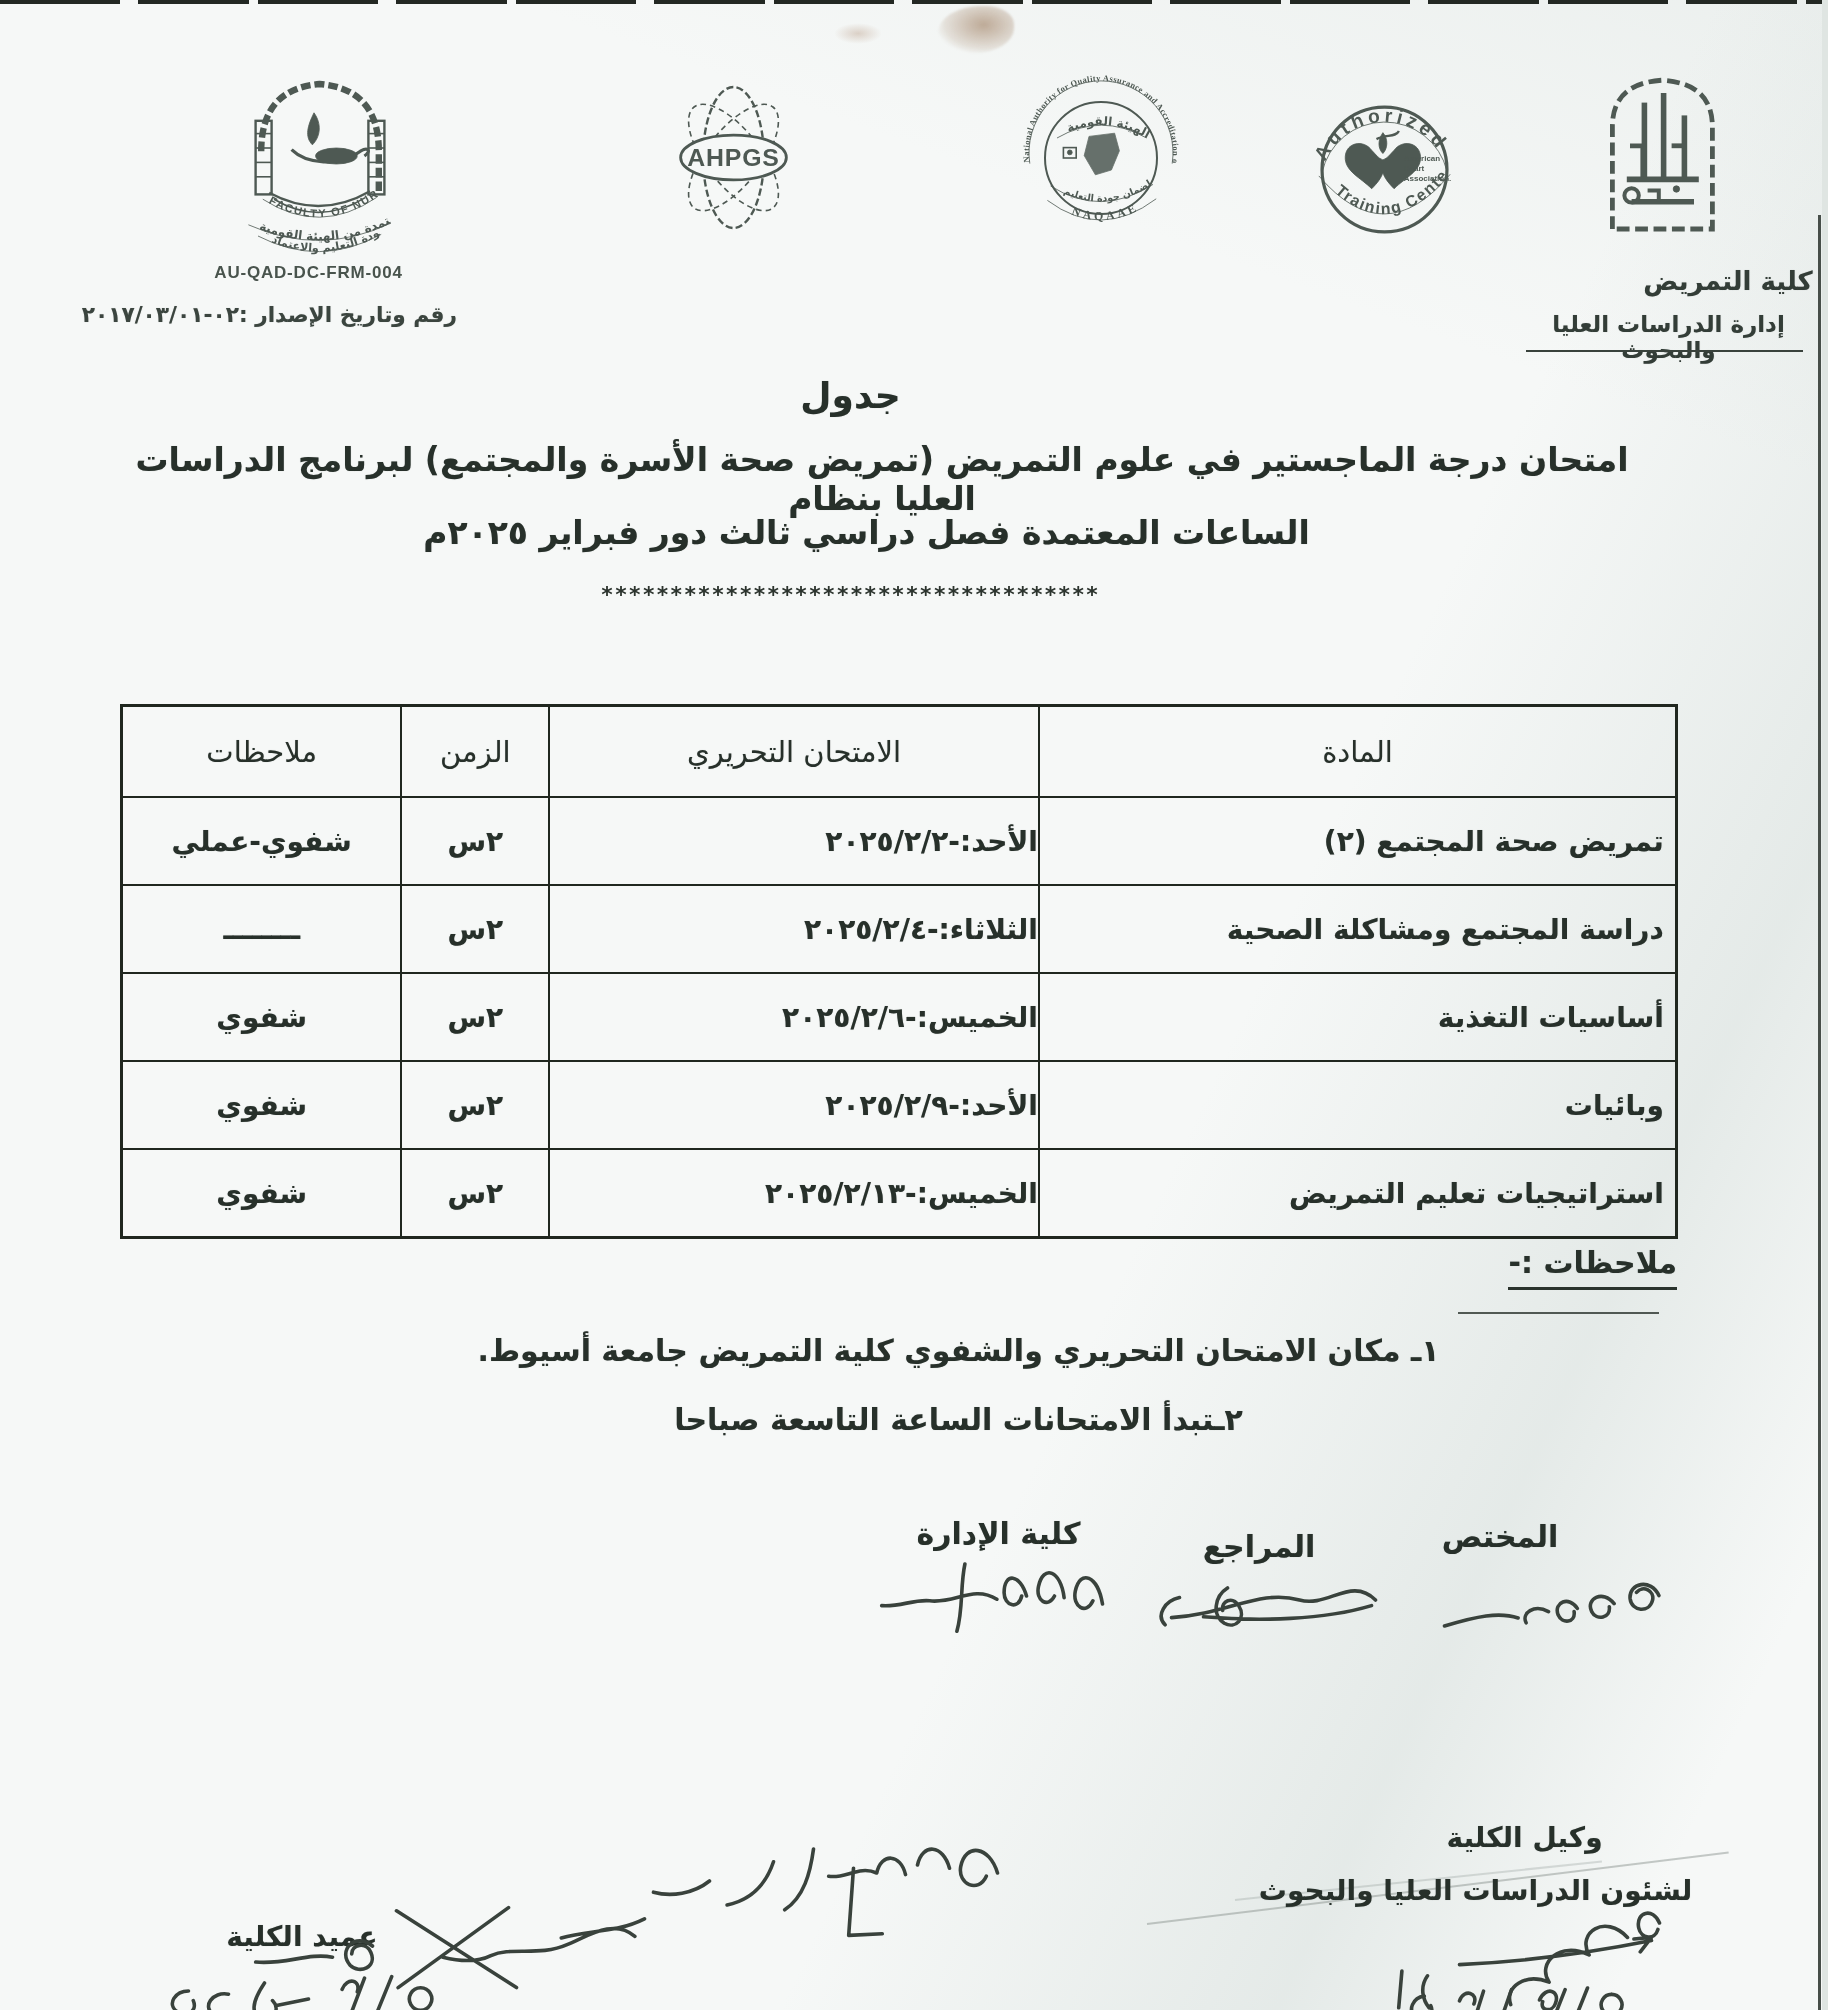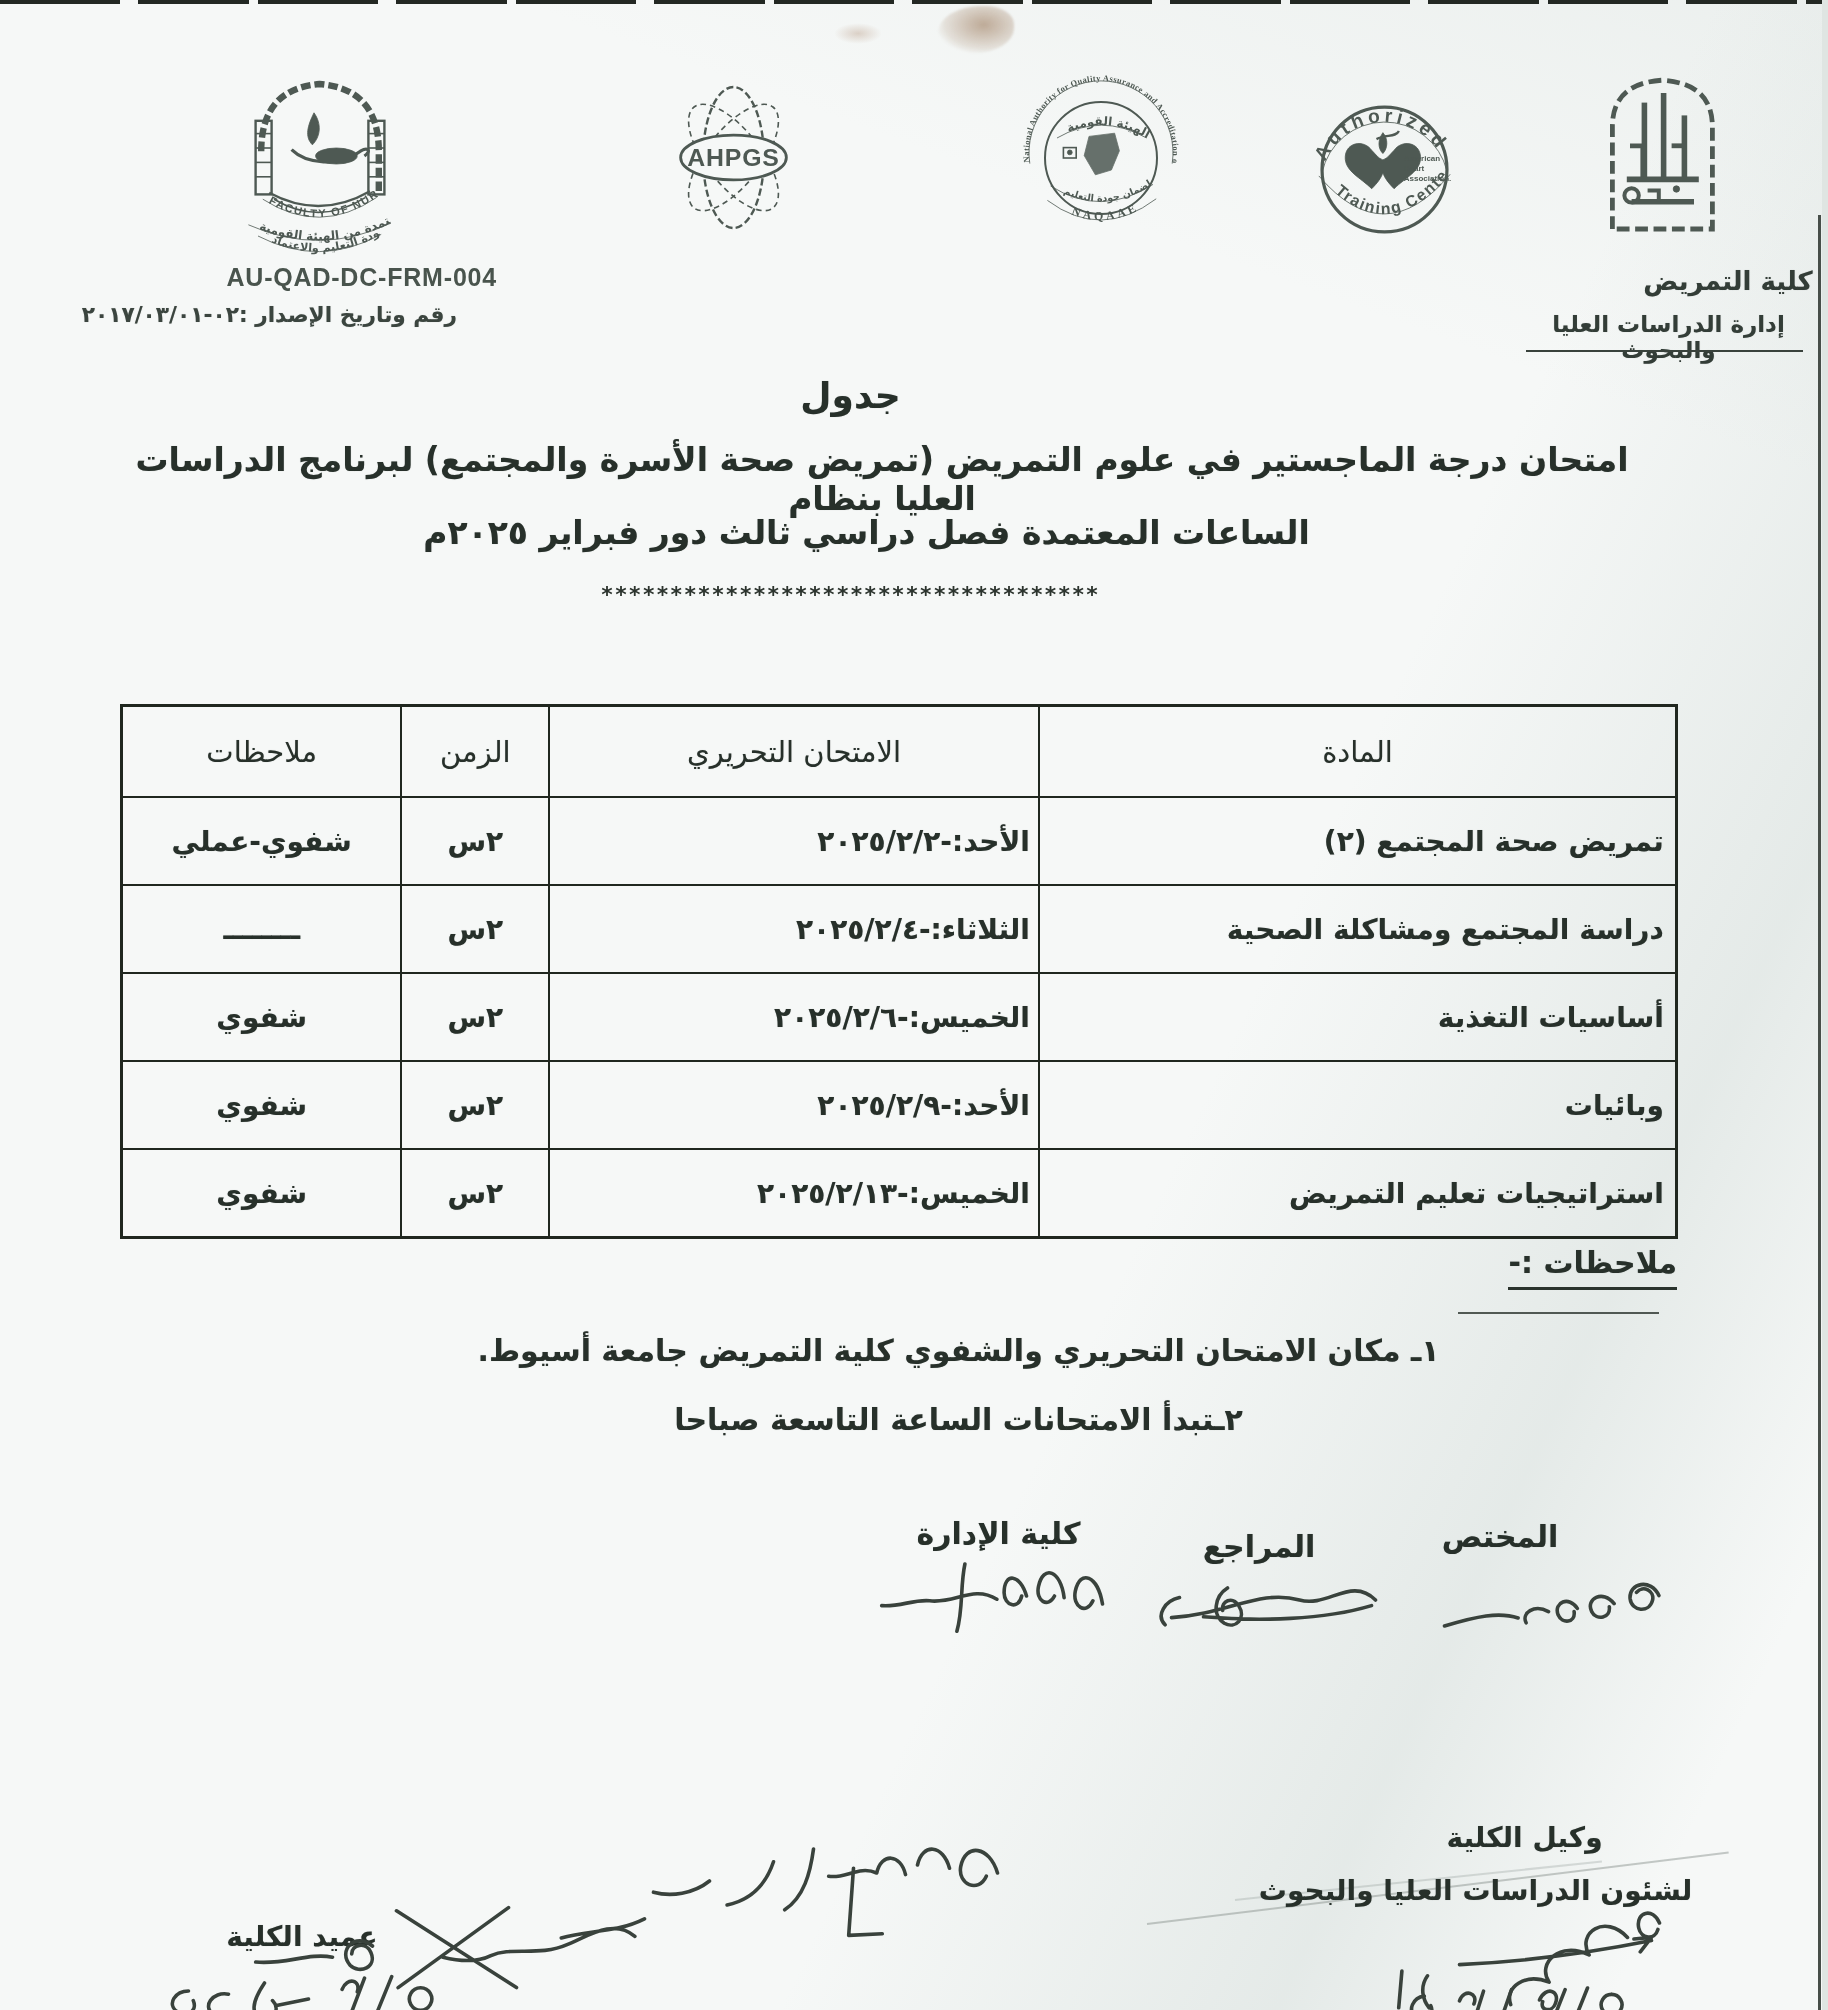--- a/index.html
+++ b/index.html
@@ -28,42 +28,42 @@
     filter:blur(0.8px);}
   .stain2{left:834px;top:22.5px;width:48px;height:21px;border-radius:50%;
     background:radial-gradient(ellipse, rgba(160,120,90,.3), rgba(160,120,90,0) 70%);}
 
   
   .right-line{left:1818px;top:215px;width:3.2px;height:1796px;background:#474e49;}
   .right-shade{left:1822px;top:0;width:6.4px;height:2011px;background:#dfe5e2;}
 
   
   .form-code{left:120px;top:263px;width:377px;font-family:"Liberation Sans",sans-serif;
-    font-weight:bold;font-size:25px;letter-spacing:0.8px;color:#49544d;text-align:right;}
+    font-weight:bold;font-size:17px;letter-spacing:0.8px;color:#49544d;text-align:center;}
   .issue-line{left:64px;top:302px;width:393px;font-size:21.7px;text-align:right;color:#3b453f;}
   .faculty-label{left:1636px;top:266px;width:184px;font-size:26px;text-align:center;color:#333d37;}
   .dept-label{left:1520px;top:311px;width:297px;font-size:23px;text-align:center;color:#333d37;}
   .dept-underline{left:1526px;top:350px;width:277px;height:2.4px;background:#39423c;}
 
   
   .doc-top-title{left:610px;top:375px;width:481px;font-size:36px;}
   .title1{left:104px;top:440px;width:1556px;font-size:33px;}
   .title2{left:337px;top:513px;width:1059px;font-size:33px;}
   .asterisks{left:513px;top:582px;width:674px;font-family:"DejaVu Sans Mono",monospace;
     font-size:21.7px;letter-spacing:0.8px;color:#2c342e;font-weight:bold;text-align:center;}
 
   
   table.exam{position:absolute;left:120px;top:704px;width:1558px;border-collapse:collapse;
     direction:rtl;table-layout:fixed;}
   table.exam th,table.exam td{border:2.4px solid #20271f;text-shadow:0 0 0.8px rgba(40,50,45,.35);}
   table.exam{border:3.2px solid #20271f;}
   table.exam th{height:87px;font-size:29px;font-weight:normal;text-align:center;}
   table.exam td{height:84px;font-size:28px;font-weight:bold;margin-top:24px;}
   td.col-subject{text-align:right;padding-right:11.2px;}
-  td.col-exam{text-align:right;padding-right:8px;font-size:27px;}
+  td.col-exam{text-align:right;padding-right:0;font-size:27px;}
   td.col-time{text-align:center;font-size:26.5px;}
   td.col-notes{text-align:center;}
   col.c-subject{width:41%;} col.c-exam{width:31.5%;} col.c-time{width:9.5%;} col.c-notes{width:18%;}
 
   
   .notes-heading{left:1444px;top:1245px;width:233px;font-size:30px;}
   .notes-heading .ul{border-bottom:3.2px solid #2a332d;padding-bottom:7.2px;}
   .notes-heading-thin{left:1458px;top:1312px;width:201px;height:1.6px;background:rgba(42,51,45,.8);}
   .note-line1{left:313px;top:1333px;width:1291px;font-size:30px;text-align:center;}
   .note-line2{left:313px;top:1402px;width:1291px;font-size:30px;text-align:center;}

